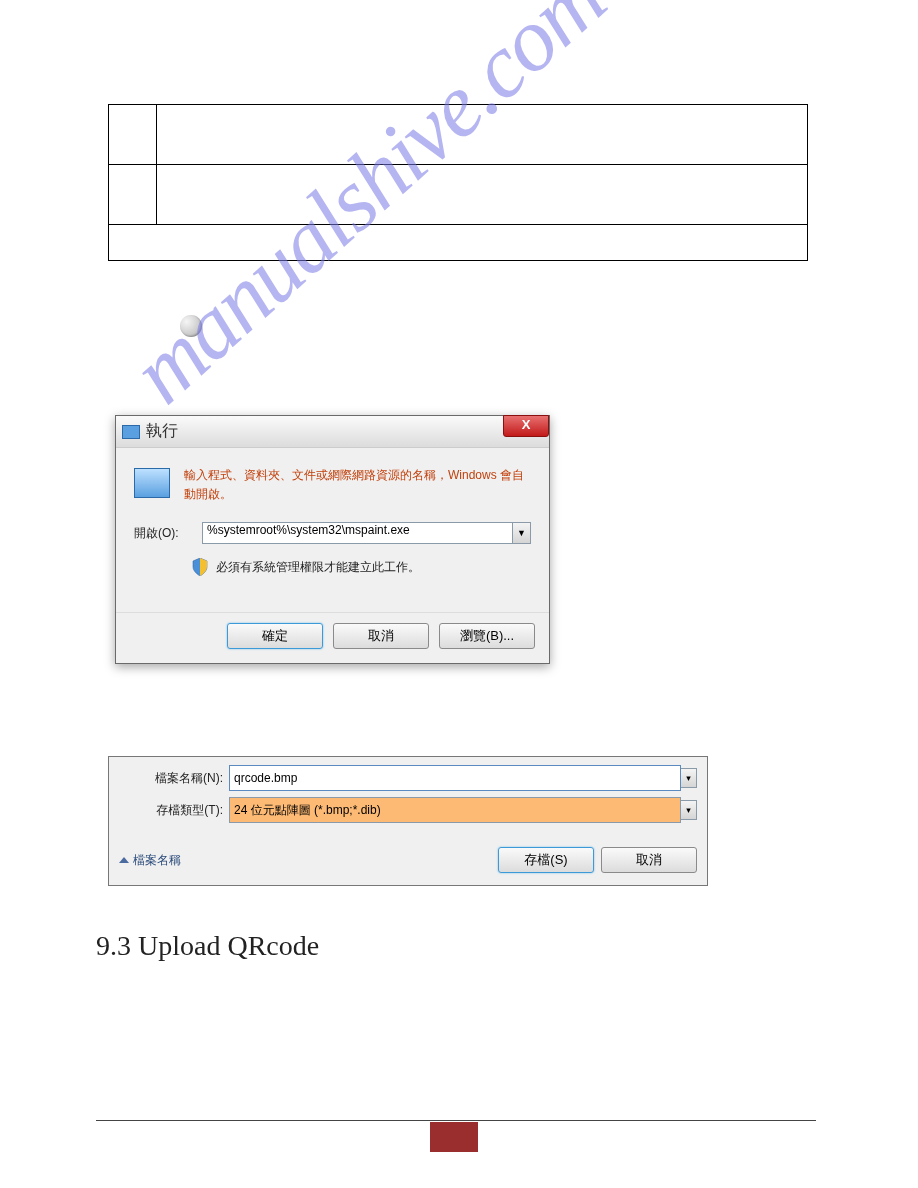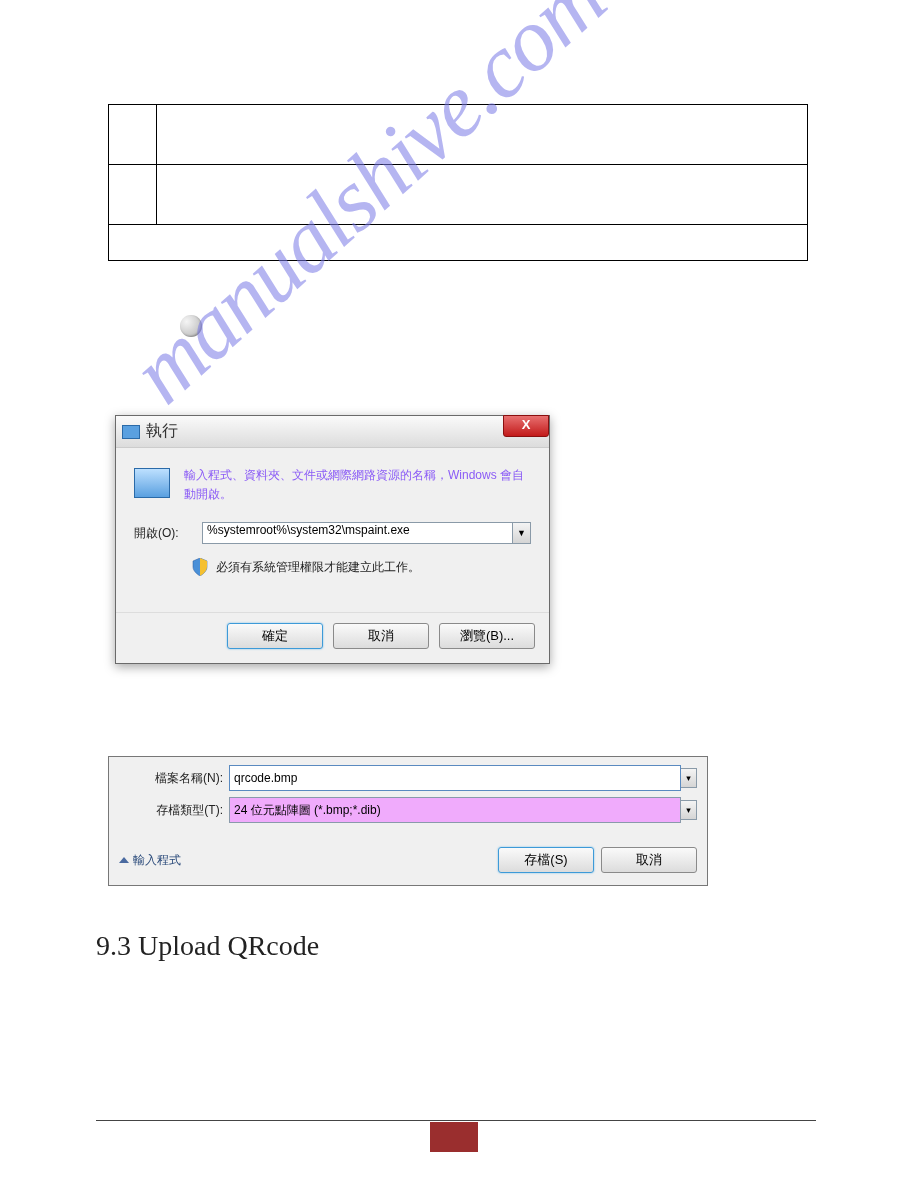--- a/index.html
+++ b/index.html
@@ -109,21 +109,21 @@
     width: 36px;
     height: 30px;
     background: linear-gradient(#bde0ff, #5aa0e0);
     border: 1px solid #2a6aa8;
     margin-right: 14px;
     margin-top: 2px;
     flex-shrink: 0;
   }
   .run-desc {
     font-size: 12px;
-    color: #8b5cf6;
+    color: #c2410c;
     line-height: 1.6;
   }
   .run-row2 {
     display: flex;
     align-items: center;
     margin-bottom: 14px;
   }
   .run-open-label {
     font-size: 12px;
     color: #222;
@@ -211,21 +211,21 @@
   .save-combo {
     flex: 1;
     height: 22px;
     border: 1px solid #5a8ac0;
     background: #fff;
     font-size: 12px;
     padding: 12px 4px;
     display: flex;
     align-items: center;
   }
-  .save-combo.gray { border-color: #8a9aab; background: #f0abfc; }
+  .save-combo.gray { border-color: #8a9aab; background: #fdba74; }
   .combo-arrow {
     width: 16px;
     height: 20px;
     background: linear-gradient(#f4f4f4,#d5d5d5);
     border: 1px solid #8a9aa8;
     border-left: none;
     font-size: 9px;
     display:flex;align-items:center;justify-content:center;
   }
   .save-footer {
@@ -341,21 +341,21 @@
   <div class="save-row">
     <div class="save-label">存檔類型(T):</div>
     <div class="save-combo gray">
         <span>24 位元點陣圖 (*.bmp;*.dib)</span>
       </div>
     <div class="combo-arrow">▾</div>
   </div>
   <div class="save-footer">
     <div class="hide-folders">
       <span class="hide-arrow"></span>
-      <span>輸入程式</span>
+      <span>檔案名稱</span>
     </div>
     <div class="save-buttons">
       <button class="dlg-btn primary">存檔(S)</button>
       <button class="dlg-btn">取消</button>
     </div>
   </div>
 </div>
 
 <h2 class="section-heading">9.3 Upload QRcode</h2>
 

